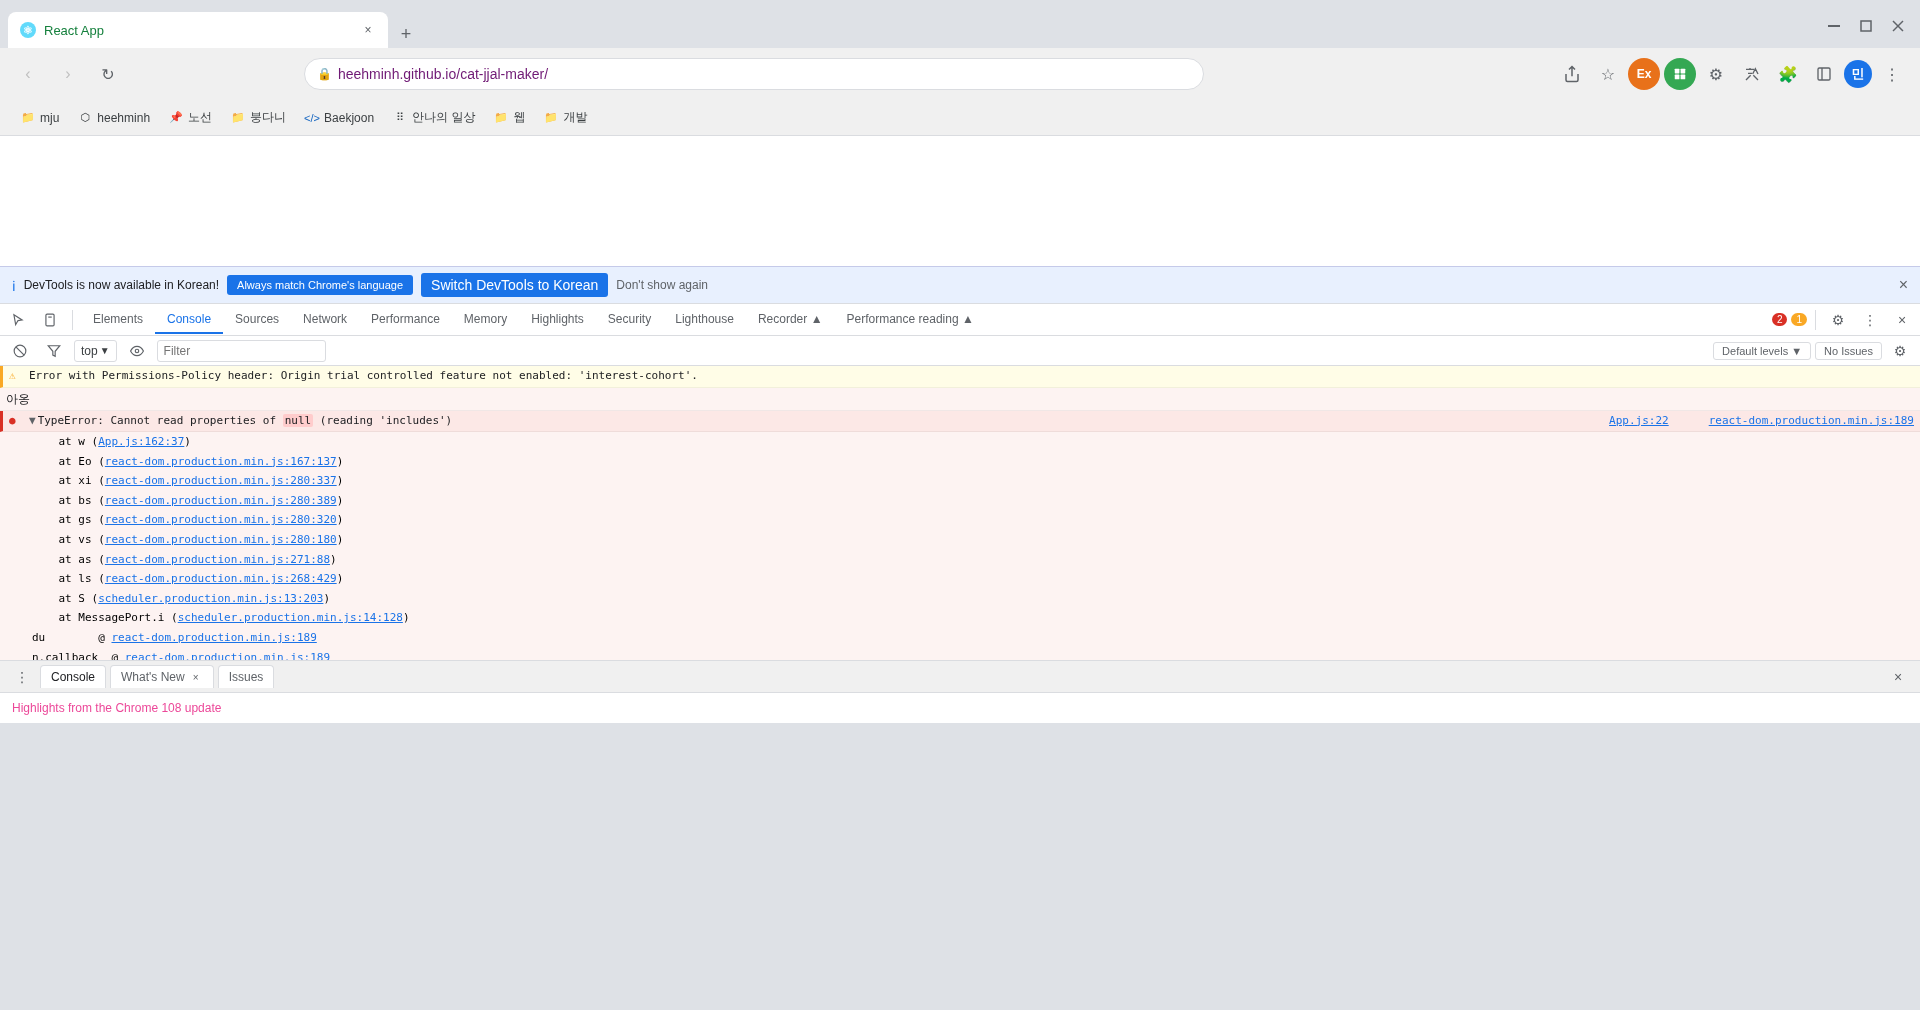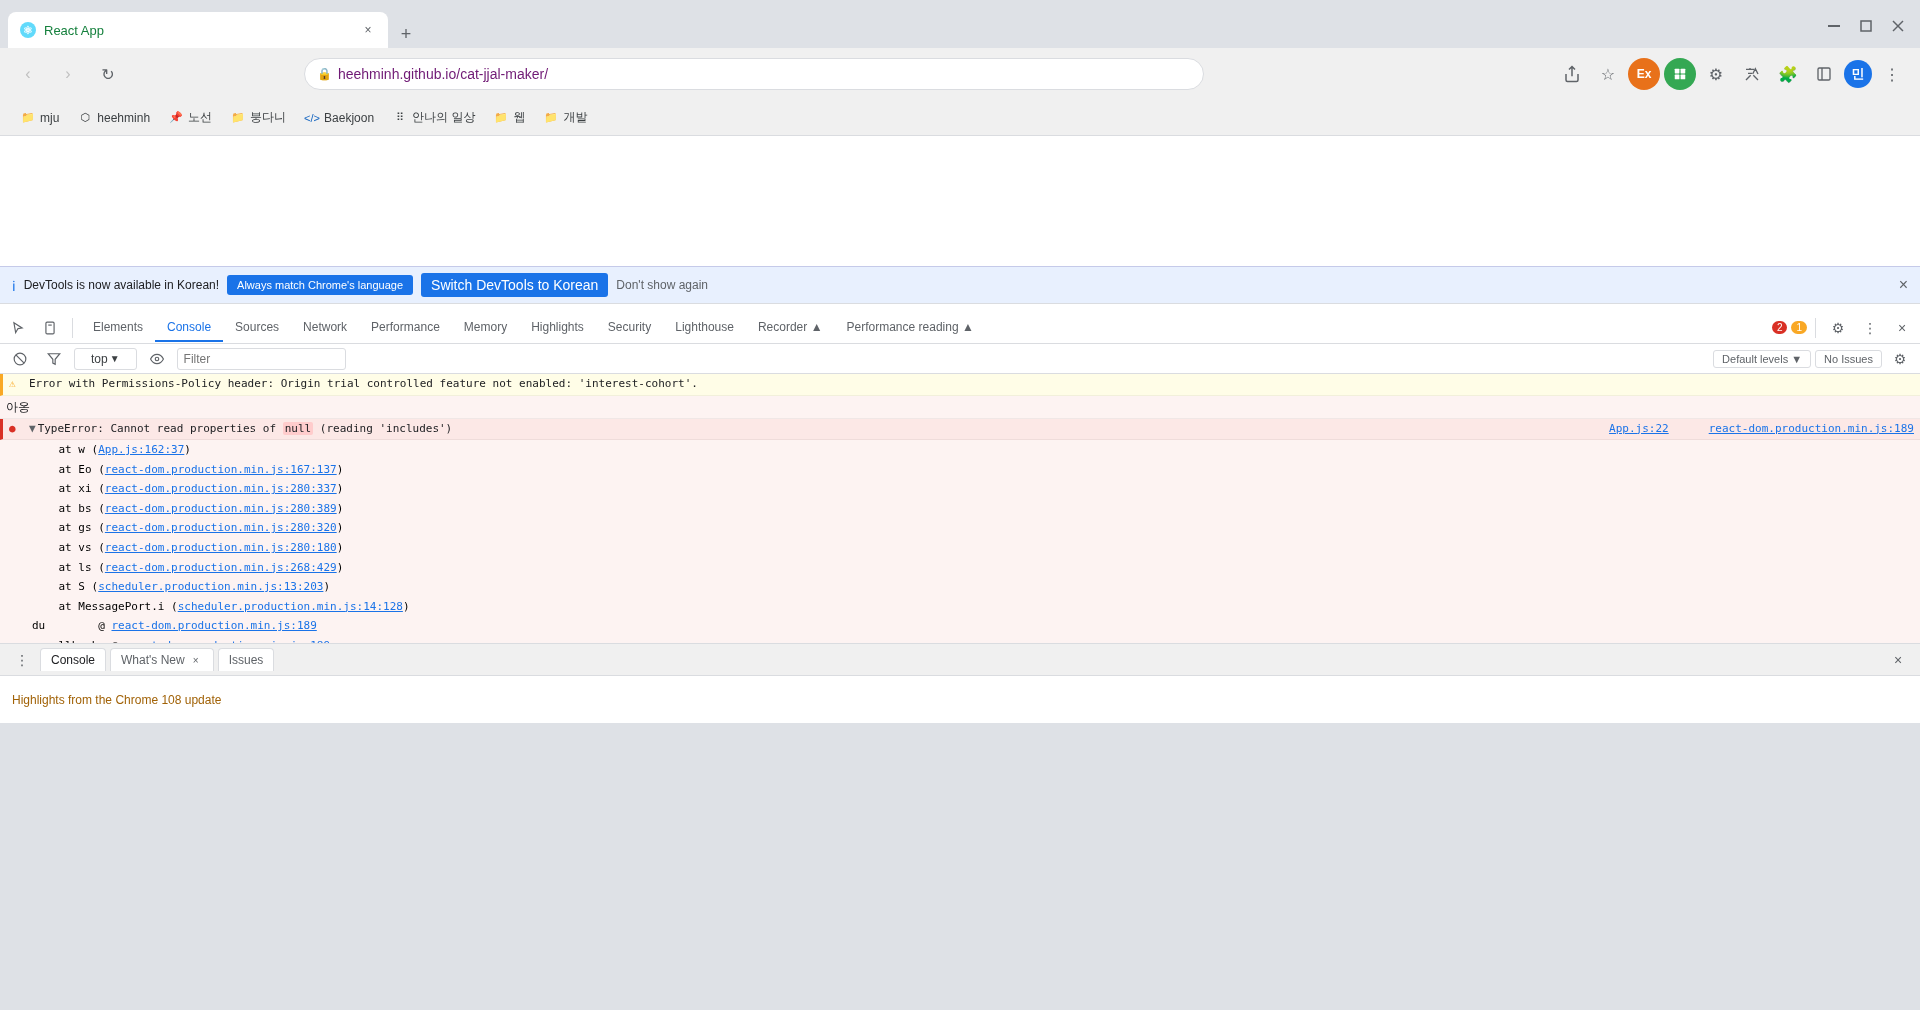--- a/index.html
+++ b/index.html
@@ -47,21 +47,21 @@
     .notif-info { color: #1a73e8; font-size: 14px; }
     .btn-match { background: #1a73e8; color: white; border: none; padding: 4px 10px; border-radius: 3px; cursor: pointer; font-size: 11px; }
     .btn-switch { background: #1a73e8; color: white; border: none; padding: 4px 10px; border-radius: 3px; cursor: pointer; font-size: 14px; }
     .btn-dont-show { color: #5f6368; cursor: pointer; font-size: 12px; background: none; border: none; }
     .notif-close { margin-left: auto; cursor: pointer; color: #5f6368; font-size: 16px; }
 
     
     .devtools { background: #ffffff; border-top: 1px solid #dadce0; display: flex; flex-direction: column; height: 420px; }
 
     
-    .devtools-topbar { display: flex; align-items: center; height: 32px; border-bottom: 1px solid #dadce0; padding: 0 4px; gap: 4px; margin-top: 8px; }
+    .devtools-topbar { display: flex; align-items: center; height: 32px; border-bottom: 1px solid #dadce0; padding: 0 4px; gap: 4px; }
     .dt-icon-btn { width: 28px; height: 28px; display: flex; align-items: center; justify-content: center; border-radius: 3px; cursor: pointer; color: #5f6368; font-size: 14px; }
     .dt-separator { width: 1px; height: 20px; background: #dadce0; margin: 0 4px; }
     .dt-tabs { display: flex; align-items: center; gap: 0; }
     .dt-tab { padding: 6px 12px; font-size: 12px; color: #5f6368; cursor: pointer; border-bottom: 2px solid transparent; white-space: nowrap; }
     .dt-tab.active { color: #1a73e8; border-bottom: 2px solid #1a73e8; }
     .dt-right { margin-left: auto; display: flex; align-items: center; gap: 4px; }
     .dt-badge-red { background: #d93025; color: white; font-size: 10px; padding: 1px 5px; border-radius: 8px; }
     .dt-badge-yellow { background: #f9a825; color: white; font-size: 10px; padding: 1px 5px; border-radius: 8px; }
 
     
@@ -90,21 +90,21 @@
     .stack-row .row-link { font-size: 11px; }
 
     
     .korean-row { padding: 2px 6px; background: #fce8e680; font-size: 12px; }
 
     
     .bottom-tabs { height: 32px; background: #f0f0f0; border-top: 1px solid #dadce0; display: flex; align-items: center; padding: 0 8px; gap: 4px; }
     .bottom-tab { display: flex; align-items: center; gap: 4px; padding: 4px 10px; border-radius: 4px 4px 0 0; font-size: 12px; color: #5f6368; cursor: pointer; background: #fff; border: 1px solid #dadce0; border-bottom: none; }
     .bottom-tab.active { color: #202124; }
     .bottom-tab-close { width: 14px; height: 14px; display: flex; align-items: center; justify-content: center; border-radius: 50%; font-size: 10px; cursor: pointer; }
-    .highlights-bar { background: #fff; border-top: 1px solid #dadce0; padding: 6px 12px; font-size: 12px; color: #a16207; height: 48px; display: flex; align-items: center; }
+    .highlights-bar { background: #fff; border-top: 1px solid #dadce0; padding: 6px 12px; font-size: 12px; color: #ec4899; height: 31px; display: flex; align-items: center; }
 
     
     .console-content::-webkit-scrollbar { width: 6px; }
     .console-content::-webkit-scrollbar-track { background: #f5f5f5; }
     .console-content::-webkit-scrollbar-thumb { background: #bdbdbd; border-radius: 3px; }
   </style>
 </head>
 <body>
 
 <div class="browser-frame">
@@ -269,21 +269,21 @@
         <svg width="14" height="14" viewBox="0 0 24 24" fill="none" stroke="#5f6368" stroke-width="2">
             <circle cx="12" cy="12" r="10"></circle>
             <line x1="4.93" y1="4.93" x2="19.07" y2="19.07"></line>
           </svg>
       </div>
       <div class="dt-icon-btn">
         <svg width="14" height="14" viewBox="0 0 24 24" fill="none" stroke="#5f6368" stroke-width="2">
             <polygon points="22 3 2 3 10 12.46 10 19 14 21 14 12.46 22 3"></polygon>
           </svg>
       </div>
-      <div style="display:flex;align-items:center;gap:2px;border:1px solid #dadce0;border-radius:3px;padding:0 16px;height:22px;cursor:pointer;font-size:12px;color:#3c4043;">
+      <div style="display:flex;align-items:center;gap:2px;border:1px solid #dadce0;border-radius:3px;padding:0 6px;height:22px;cursor:pointer;font-size:12px;color:#3c4043;">
         <span>top</span>
         <span style="font-size:10px;">▼</span>
       </div>
       <div class="dt-icon-btn">
         <svg width="14" height="14" viewBox="0 0 24 24" fill="none" stroke="#5f6368" stroke-width="2">
             <path d="M1 12s4-8 11-8 11 8 11 8-4 8-11 8-11-8-11-8z"></path>
             <circle cx="12" cy="12" r="3"></circle>
           </svg>
       </div>
       <input class="console-filter" type="text" placeholder="Filter" style="">
@@ -312,20 +312,21 @@
         <span class="row-source">App.js:22</span>
         <span class="row-source" style="padding-left:40px;">react-dom.production.min.js:189</span>
       </div>
 
       <div class="stack-row error-light">&nbsp;&nbsp;&nbsp;&nbsp;at w (<span class="row-link">App.js:162:37</span>)</div>
       <div class="stack-row error-light">&nbsp;&nbsp;&nbsp;&nbsp;at Eo (<span class="row-link">react-dom.production.min.js:167:137</span>)</div>
       <div class="stack-row error-light">&nbsp;&nbsp;&nbsp;&nbsp;at xi (<span class="row-link">react-dom.production.min.js:280:337</span>)</div>
       <div class="stack-row error-light">&nbsp;&nbsp;&nbsp;&nbsp;at bs (<span class="row-link">react-dom.production.min.js:280:389</span>)</div>
       <div class="stack-row error-light">&nbsp;&nbsp;&nbsp;&nbsp;at gs (<span class="row-link">react-dom.production.min.js:280:320</span>)</div>
       <div class="stack-row error-light">&nbsp;&nbsp;&nbsp;&nbsp;at vs (<span class="row-link">react-dom.production.min.js:280:180</span>)</div>
+      <div class="stack-row error-light">&nbsp;&nbsp;&nbsp;&nbsp;at as (<span class="row-link">react-dom.production.min.js:271:88</span>)</div>
       <div class="stack-row error-light">&nbsp;&nbsp;&nbsp;&nbsp;at ls (<span class="row-link">react-dom.production.min.js:268:429</span>)</div>
       <div class="stack-row error-light">&nbsp;&nbsp;&nbsp;&nbsp;at S (<span class="row-link">scheduler.production.min.js:13:203</span>)</div>
       <div class="stack-row error-light">&nbsp;&nbsp;&nbsp;&nbsp;at MessagePort.i (<span class="row-link">scheduler.production.min.js:14:128</span>)</div>
 
       <div class="stack-row error-light">du&nbsp;&nbsp;&nbsp;&nbsp;&nbsp;&nbsp;&nbsp;&nbsp;@ <span class="row-link">react-dom.production.min.js:189</span></div>
       <div class="stack-row error-light">n.callback&nbsp;&nbsp;@ <span class="row-link">react-dom.production.min.js:189</span></div>
 
     </div>
 
     <div class="bottom-tabs">

